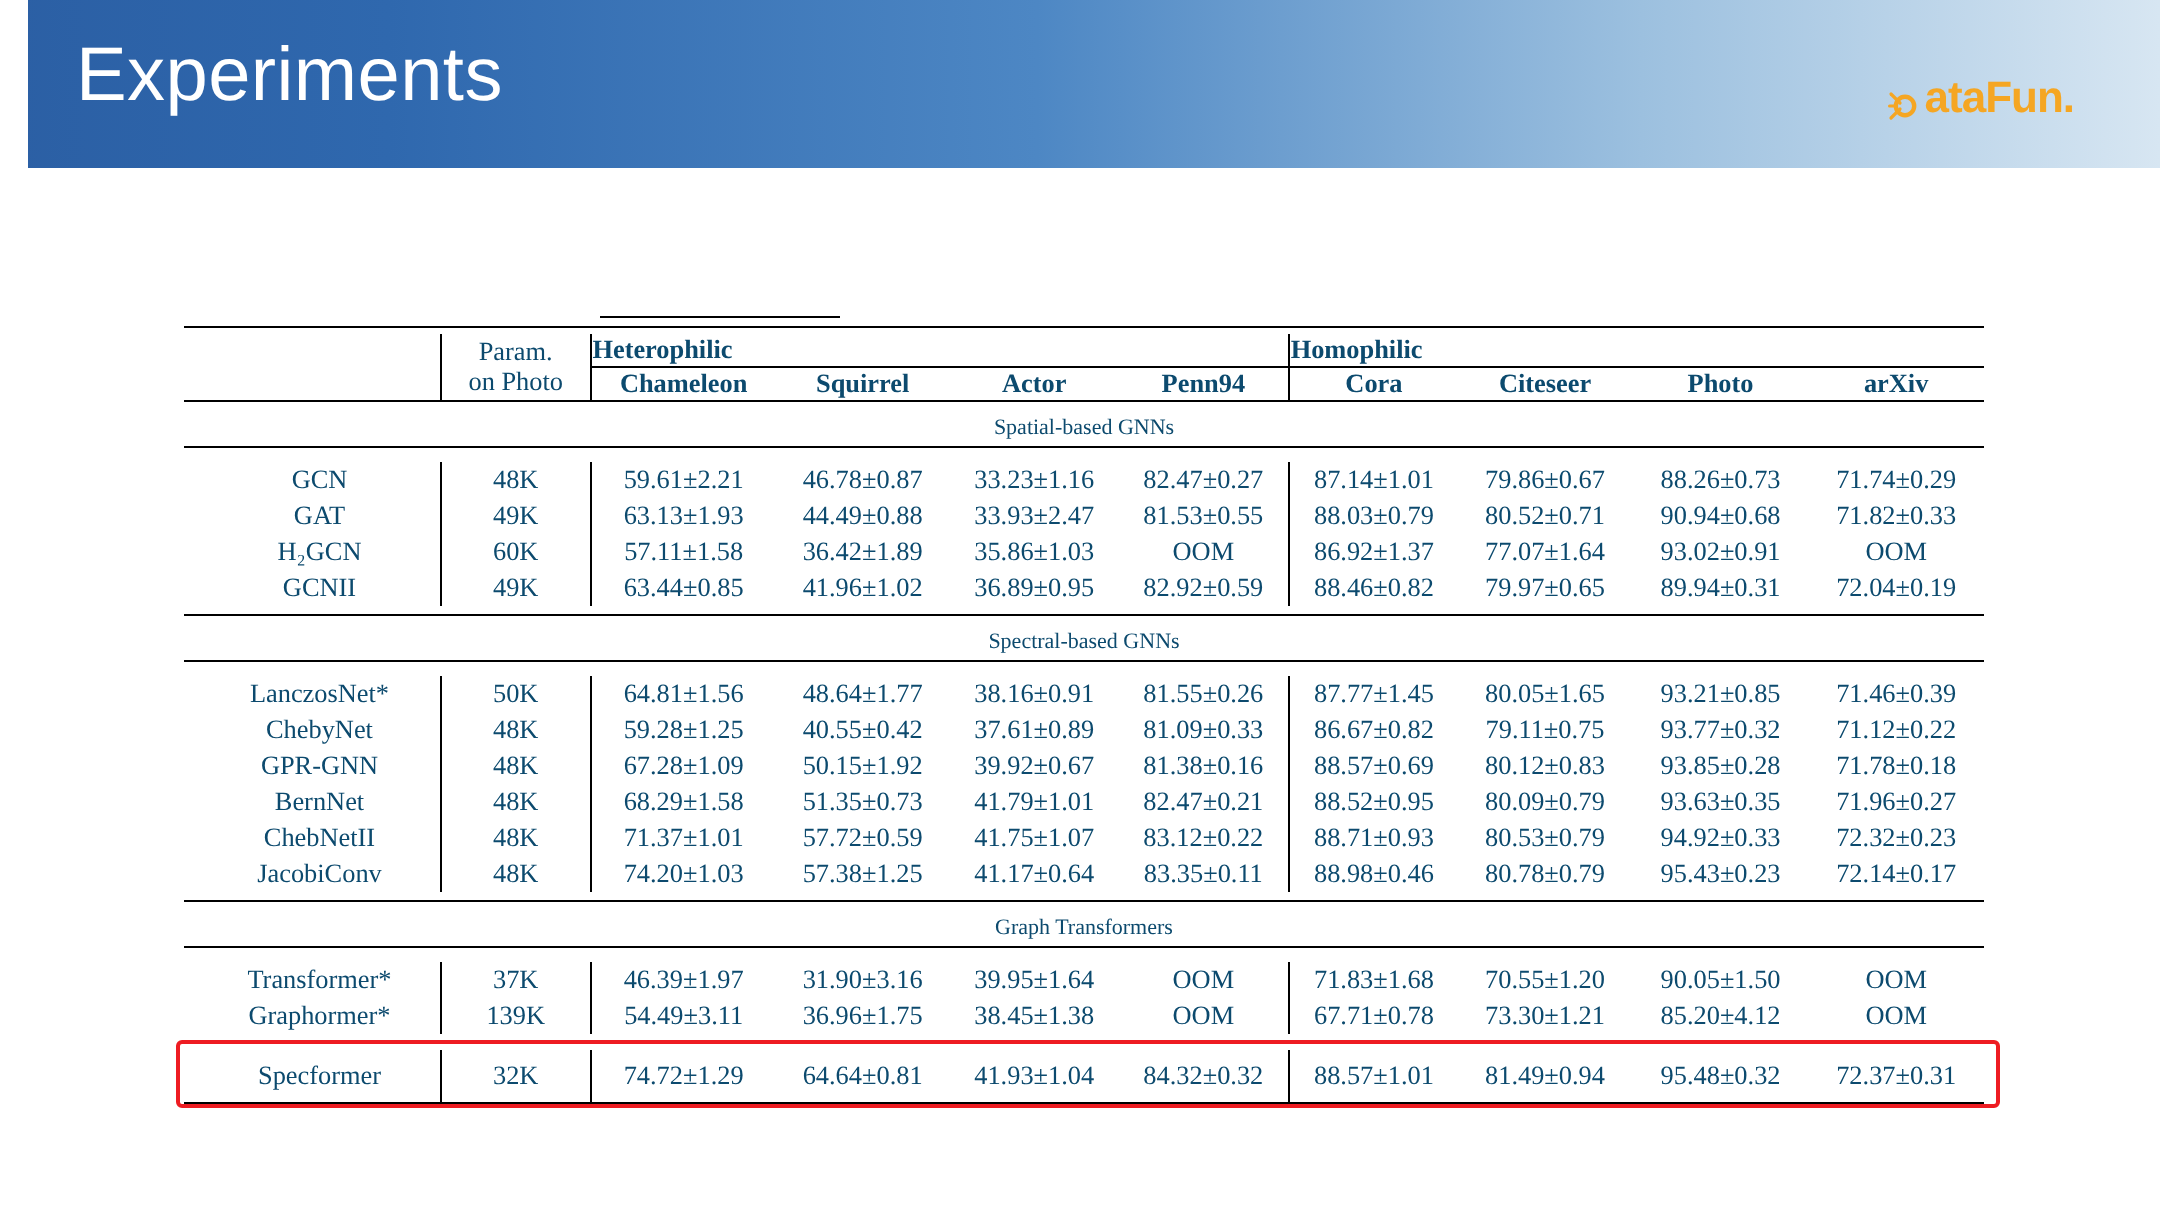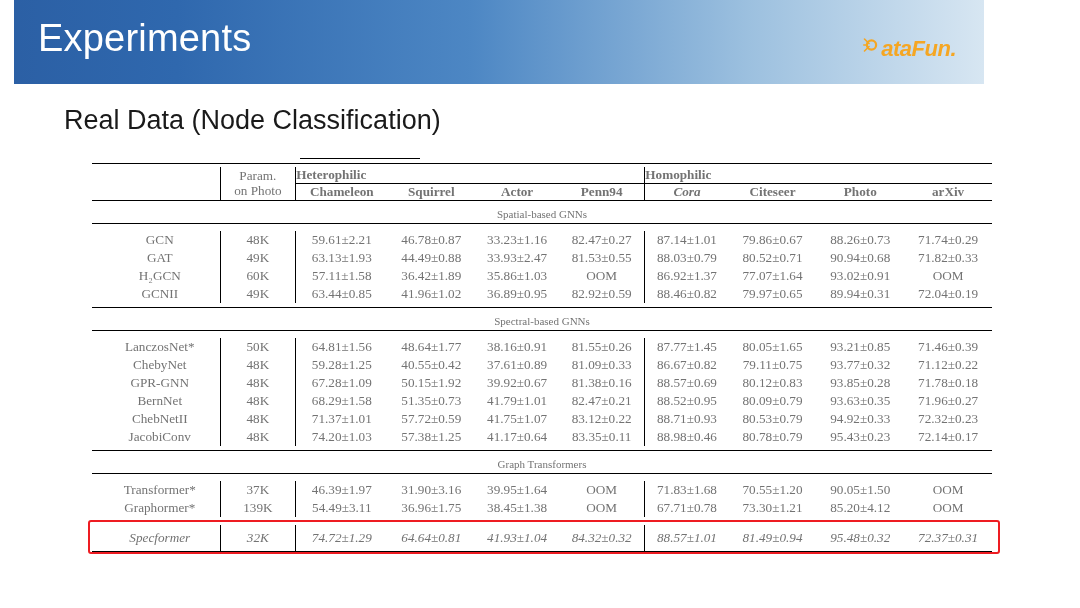--- a/index.html
+++ b/index.html
@@ -16,47 +16,46 @@
   .slide {
     position: relative;
     width: 1080px;
     height: 608px;
     background: #ffffff;
   }
   
   .header {
     position: absolute;
     left: 0; top: 0;
-    width: 984px;
+    width: 1080px;
     height: 84px;
     background: linear-gradient(to right, #2b5fa4 0%, #2f68ae 18%, #4d87c4 48%, #9cc0df 76%, #d7e6f2 100%);
   }
   .header-accent {
     position: absolute;
     left: 0; top: 0;
     width: 14px; height: 84px;
     background: #ffffff;
   }
   .header-title {
     position: absolute;
     left: 38px;
     top: 17px;
     font-size: 38px;
     color: #ffffff;
     letter-spacing: 0.2px;
     font-weight: 400;
   }
   .logo {
     position: absolute;
-    right: 28px;
+    right: 43px;
     top: 36px;
     display: flex;
-    align-items: flex-start;
+    align-items: flex-end;
     height: 26px;
-    font-style: italic;
   }
   .logo-mark {
     width: 17px; height: 18px;
     margin-right: 1px;
     position: relative;
   }
   .logo-text {
     font-size: 22px;
     font-weight: bold;
     color: #f5a623;
@@ -76,21 +75,21 @@
     position: absolute;
     left: 92px;
     top: 163px;
     width: 900px;
     font-family: "Liberation Serif", serif;
   }
   table.main {
     border-collapse: collapse;
     width: 900px;
     font-size: 13.2px;
-    color: #737373;
+    color: #0c4a6e;
   }
   table.main td, table.main th {
     padding: 0;
     font-weight: normal;
     white-space: nowrap;
   }
   .rule-top td { border-top: 1.6px solid #000; height: 3px; }
   .rule-mid td { border-top: 1px solid #000; height: 3px; }
   .rule-bot td { border-top: 1.6px solid #000; height: 3px; }
   .c-name  { width: 120px; text-align: center;  padding-left: 8px !important; }
@@ -143,21 +142,20 @@
           <circle cx="8.5" cy="9" r="4.6" fill="none" stroke="#f5a623" stroke-width="2.2"></circle>
           <path d="M1.5 3 L6 7.5" stroke="#f5a623" stroke-width="1.6" stroke-linecap="round"></path>
           <path d="M1.5 15 L6 10.5" stroke="#f5a623" stroke-width="1.6" stroke-linecap="round"></path>
           <path d="M0.8 9 L4 9" stroke="#f5a623" stroke-width="1.6" stroke-linecap="round"></path>
         </svg>
       </span>
       <span class="logo-text">ataFun.</span>
     </div>
   </div>
 
-  <div class="section-title">Real Data (Node Classification)</div>
 
   <div class="tick-top"></div>
 
   <div class="table-wrap">
     <table class="main">
       <colgroup>
         <col style="width:120px">
         <col style="width:76px">
         <col style="width:92px">
         <col style="width:88px">
@@ -179,21 +177,21 @@
               <div>on Photo</div>
             </td>
             <td colspan="4" class="grp-head b vline-l" style="font-weight: bold;">Heterophilic</td>
             <td colspan="4" class="grp-head vline-l" style="font-weight: bold;">Homophilic</td>
           </tr>
           <tr>
             <td class="sub-head vline-l" style="border-top: 1px solid rgb(0, 0, 0); font-weight: bold;">Chameleon</td>
             <td class="sub-head" style="border-top: 1px solid rgb(0, 0, 0); font-weight: bold;">Squirrel</td>
             <td class="sub-head" style="border-top: 1px solid rgb(0, 0, 0); font-weight: bold;">Actor</td>
             <td class="sub-head" style="border-top: 1px solid rgb(0, 0, 0); font-weight: bold;">Penn94</td>
-            <td class="sub-head vline-l" style="border-top: 1px solid rgb(0, 0, 0); font-weight: bold; font-style: italic;">Cora</td>
+            <td class="sub-head vline-l" style="border-top: 1px solid rgb(0, 0, 0); font-weight: bold;">Cora</td>
             <td class="sub-head" style="border-top: 1px solid rgb(0, 0, 0); font-weight: bold;">Citeseer</td>
             <td class="sub-head" style="border-top: 1px solid rgb(0, 0, 0); font-weight: bold;">Photo</td>
             <td class="sub-head" style="border-top: 1px solid rgb(0, 0, 0); font-weight: bold;">arXiv</td>
           </tr>
           <tr class="rule-mid">
             <td colspan="10"></td>
           </tr>
           <tr class="spanrow">
             <td colspan="10">Spatial-based GNNs</td>
           </tr>
@@ -376,21 +374,21 @@
             <td class="datacell">73.30±1.21</td>
             <td class="datacell">85.20±4.12</td>
             <td class="datacell">OOM</td>
           </tr>
           <tr class="rowspace">
             <td colspan="10"></td>
           </tr>
           <tr class="rule-mid">
             <td colspan="10"></td>
           </tr>
-          <tr style="height: 26px; font-style: italic;">
+          <tr style="height: 26px;">
             <td class="c-name">Specformer</td>
             <td class="c-param vline-l">32K</td>
             <td class="datacell vline-l b">74.72±1.29</td>
             <td class="datacell b">64.64±0.81</td>
             <td class="datacell b">41.93±1.04</td>
             <td class="datacell b">84.32±0.32</td>
             <td class="datacell vline-l">88.57±1.01</td>
             <td class="datacell b">81.49±0.94</td>
             <td class="datacell b">95.48±0.32</td>
             <td class="datacell b">72.37±0.31</td>

